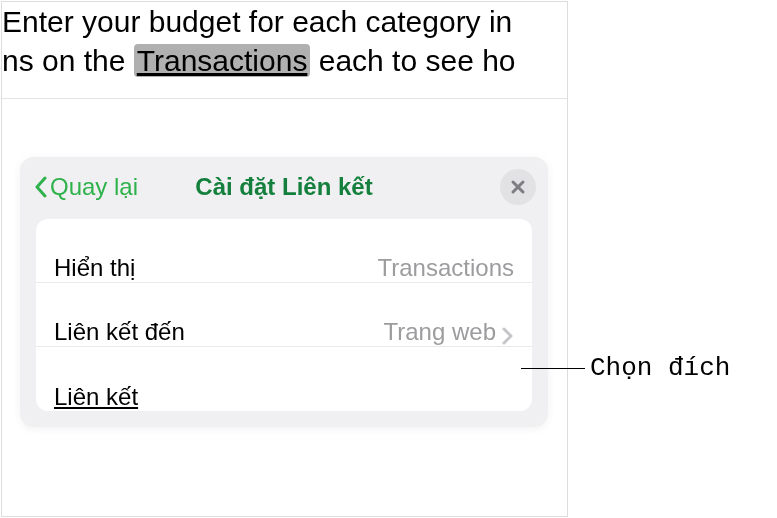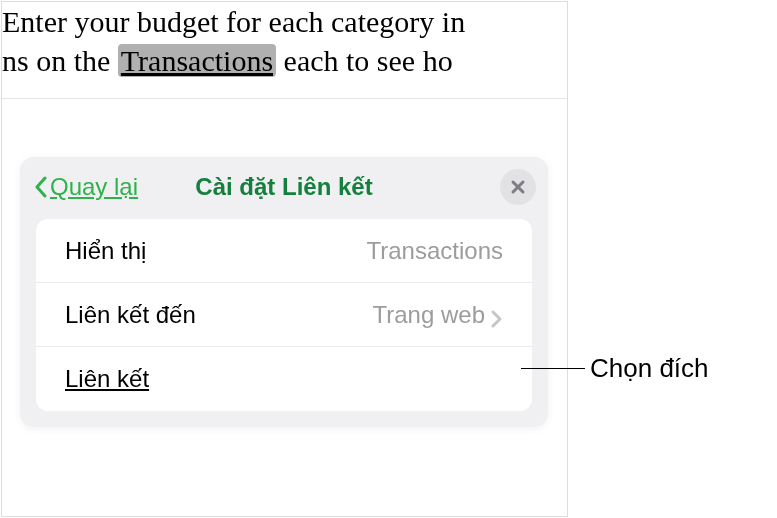--- a/index.html
+++ b/index.html
@@ -26,21 +26,20 @@
       background: #fff;
     }
     .document-text {
       font-size: 30px;
       line-height: 1.3;
       color: #000;
       padding: 0 2px 18px 0;
     }
     .doc-line {
       white-space: nowrap;
-      font-family: Liberation Serif, serif;
     }
     .selected-word {
       background: #b0b0b0;
       color: #000;
       text-decoration: underline;
       border-radius: 4px;
       padding: 0 3px;
     }
     .divider {
       height: 1px;
@@ -64,21 +63,20 @@
       position: relative;
       padding: 0 14px;
     }
     .back-btn {
       display: flex;
       align-items: center;
       color: #2fb24c;
       font-size: 24px;
       cursor: pointer;
       gap: 2px;
-      text-decoration: underline;
     }
     .chevron-left {
       width: 14px;
       height: 22px;
       display: inline-block;
     }
     .chevron-left svg {
       display: block;
     }
     .popover-title {
@@ -107,24 +105,24 @@
       display: block;
     }
     .settings-card {
       margin: 2px 16px 16px 16px;
       background: #fff;
       border-radius: 12px;
       overflow: hidden;
     }
     .settings-row {
       display: flex;
-      align-items: center;
+      align-items: flex-end;
       justify-content: space-between;
       height: 64px;
-      padding: 0 29px;
+      padding: 0 18px;
       border-bottom: 1px solid #eaeaea;
     }
     .settings-row:last-child {
       border-bottom: none;
       text-decoration: underline;
     }
     .row-label {
       font-size: 24px;
       color: #000;
     }
@@ -140,20 +138,21 @@
       height: 18px;
       display: inline-block;
     }
     .callout {
       position: absolute;
       left: 590px;
       top: 352px;
       font-size: 26px;
       color: #000;
       line-height: 1.3;
+      font-family: Liberation Mono, monospace;
     }
     .callout-line {
       position: absolute;
       left: 521px;
       top: 368px;
       width: 64px;
       height: 1px;
       background: #000;
     }
   </style>

